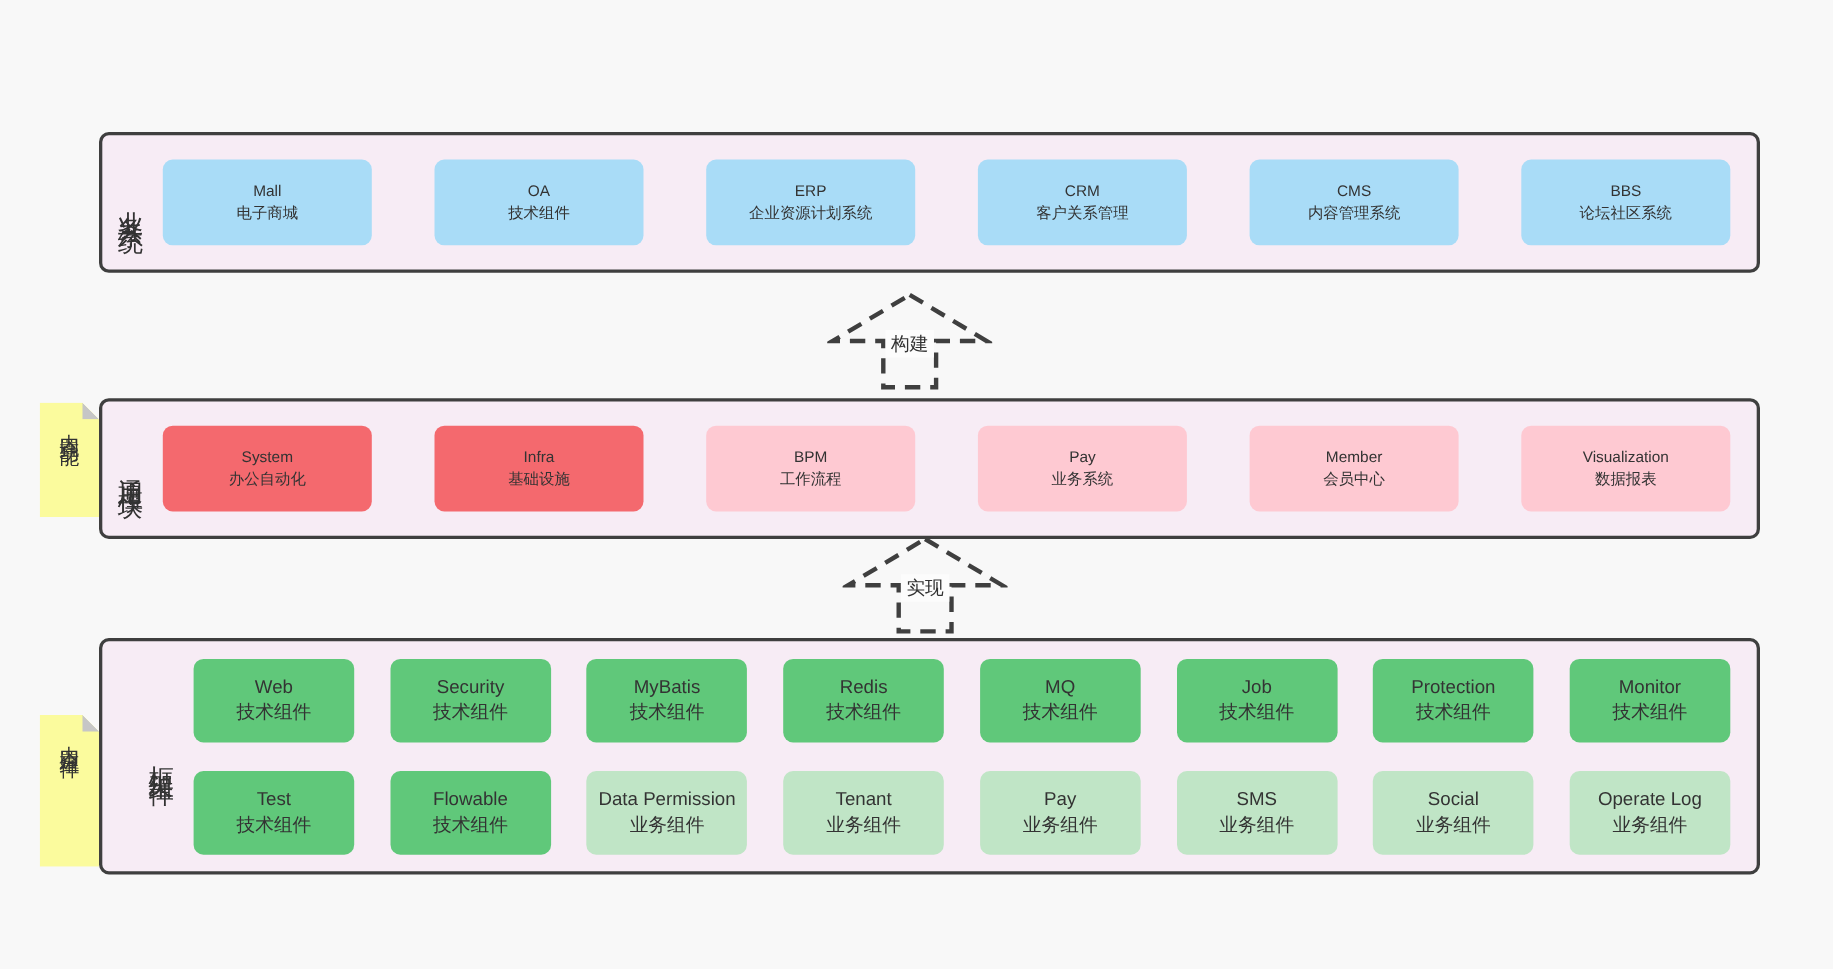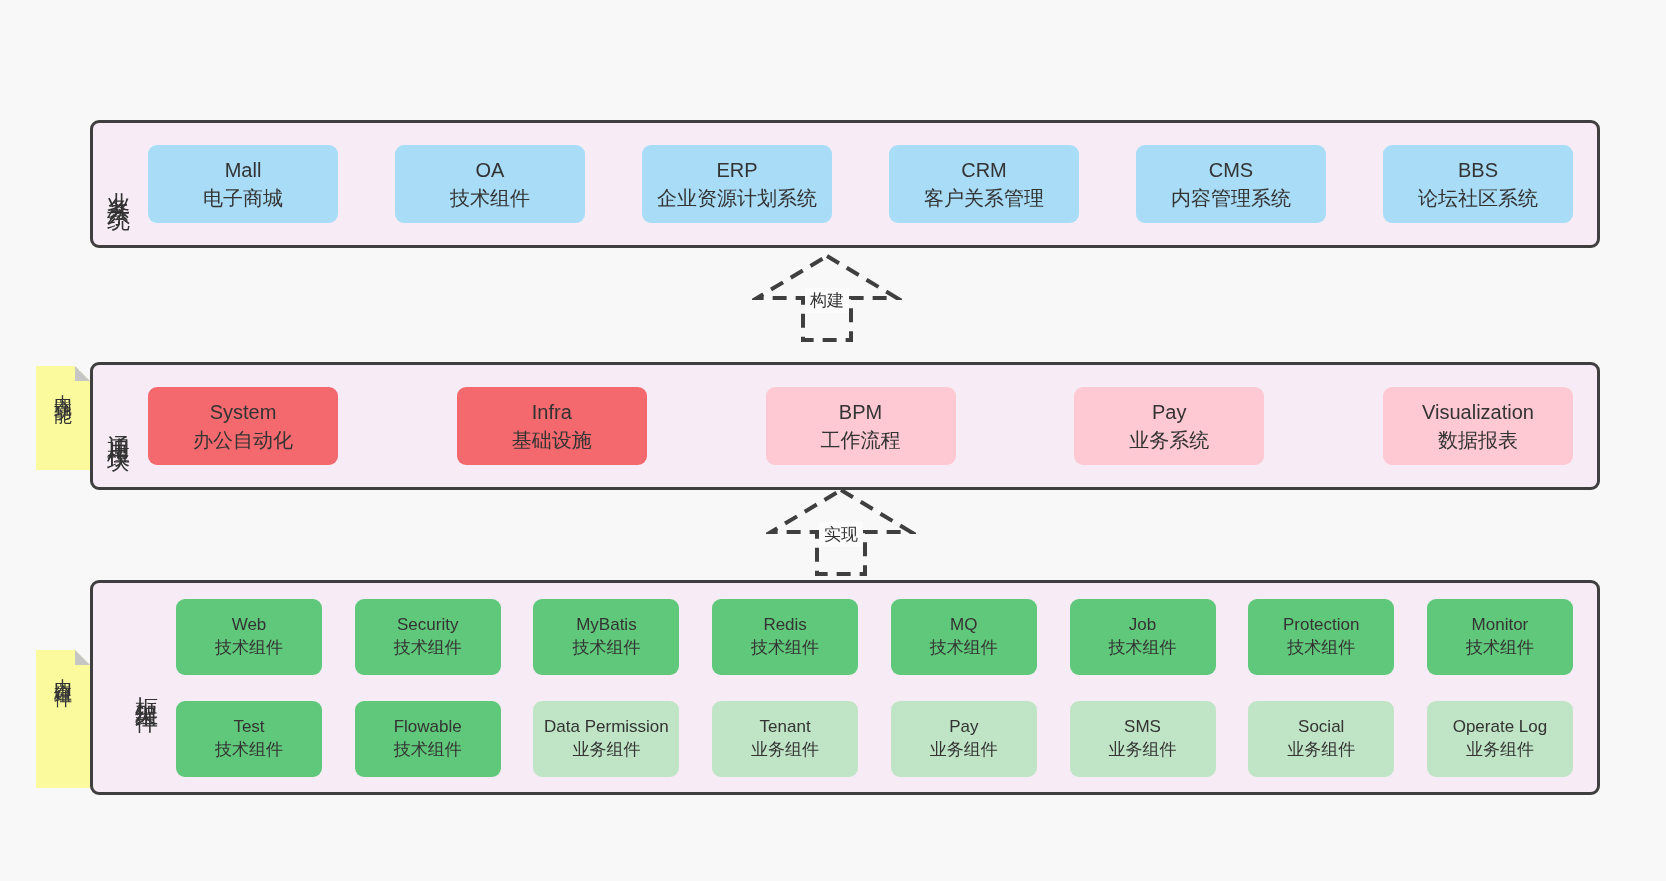--- a/index.html
+++ b/index.html
@@ -18,21 +18,21 @@
   #section-components{top:580px;height:215px;padding-left:28px;}
   .v-label{
     writing-mode:vertical-rl;text-orientation:upright;
     font-size:23px;letter-spacing:5px;line-height:1;
     margin:0 18px 0 14px;flex:0 0 auto;color:#333;
   }
   .rows{flex:1;display:flex;flex-direction:column;gap:26px;padding-right:24px;}
   .row{display:flex;justify-content:space-between;}
   .box{
     border-radius:9px;display:flex;flex-direction:column;justify-content:center;
-    align-items:center;text-align:center;font-size:20px;line-height:1.4;
+    align-items:center;text-align:center;font-size:14px;line-height:1.4;
   }
   .row-6 .box{width:190px;height:78px;}
   .row-8 .box{width:146px;height:76px;font-size:17px;line-height:1.3;}
   .blue{background:#a9dcf7;}
   .red{background:#f4696e;}
   .pink{background:#fec9d2;}
   .green{background:#60c87a;}
   .lightgreen{background:#c0e5c6;}
   .note{
     position:absolute;left:36px;width:54px;background:#fbfb9d;z-index:1;
@@ -43,21 +43,21 @@
     content:"";position:absolute;top:0;right:0;width:15px;height:15px;
     background:linear-gradient(225deg,#f8f8f8 0%,#f8f8f8 50%,#c6c6c6 50%,#c6c6c6 100%);
   }
   #note-features{top:366px;height:104px;}
   #note-components{top:650px;height:138px;}
   .note span{
     writing-mode:vertical-rl;text-orientation:upright;
     font-size:18px;letter-spacing:4px;margin-top:14px;line-height:1;
   }
   .arrow{position:absolute;width:150px;height:92px;z-index:1;}
-  #arrow-build{left:752px;top:252px;}
+  #arrow-build{left:752px;top:264px;}
   #arrow-implement{left:766px;top:486px;}
   .arrow svg{display:block;width:100%;height:100%;}
   .arrow-label{
     position:absolute;left:50%;top:36px;transform:translateX(-50%);
     background:#fcfcfc;font-size:17px;padding:1px 5px;white-space:nowrap;color:#333;
   }
 </style>
 </head>
 <body>
 
@@ -121,20 +121,24 @@
       </div>
       <div class="box pink">
         <div>BPM</div>
         <div>工作流程</div>
       </div>
       <div class="box pink">
         <div>Pay</div>
         <div>业务系统</div>
       </div>
       <div class="box pink">
+        <div>Member</div>
+        <div>会员中心</div>
+      </div>
+      <div class="box pink">
         <div>Visualization</div>
         <div>数据报表</div>
       </div>
     </div>
   </div>
 </div>
 
 <div class="arrow" id="arrow-implement">
   <svg viewBox="0 0 150 92">
     <polygon points="75,4 145,46 99,46 99,88 51,88 51,46 5,46" fill="none" stroke="#3f3f3f" stroke-width="4" stroke-dasharray="14 9"></polygon>

